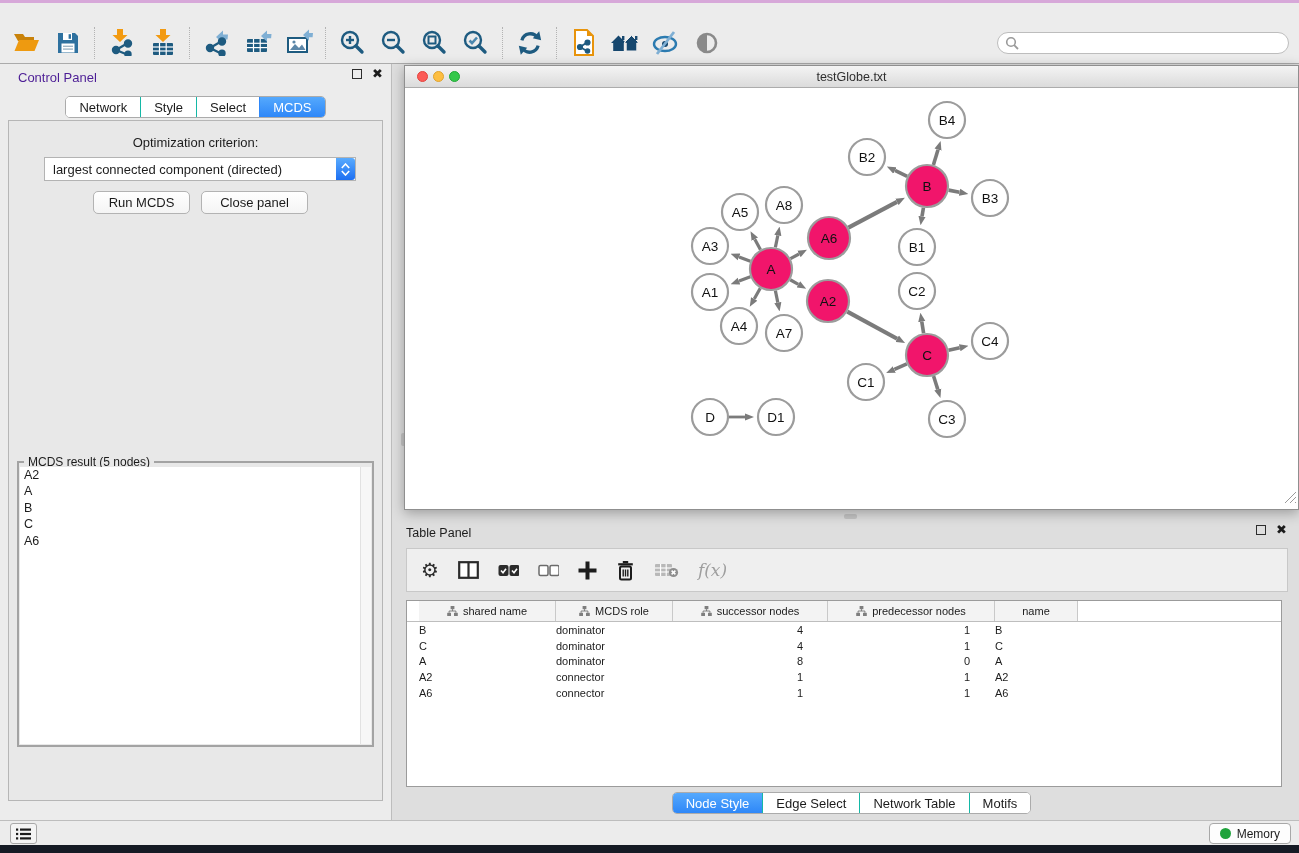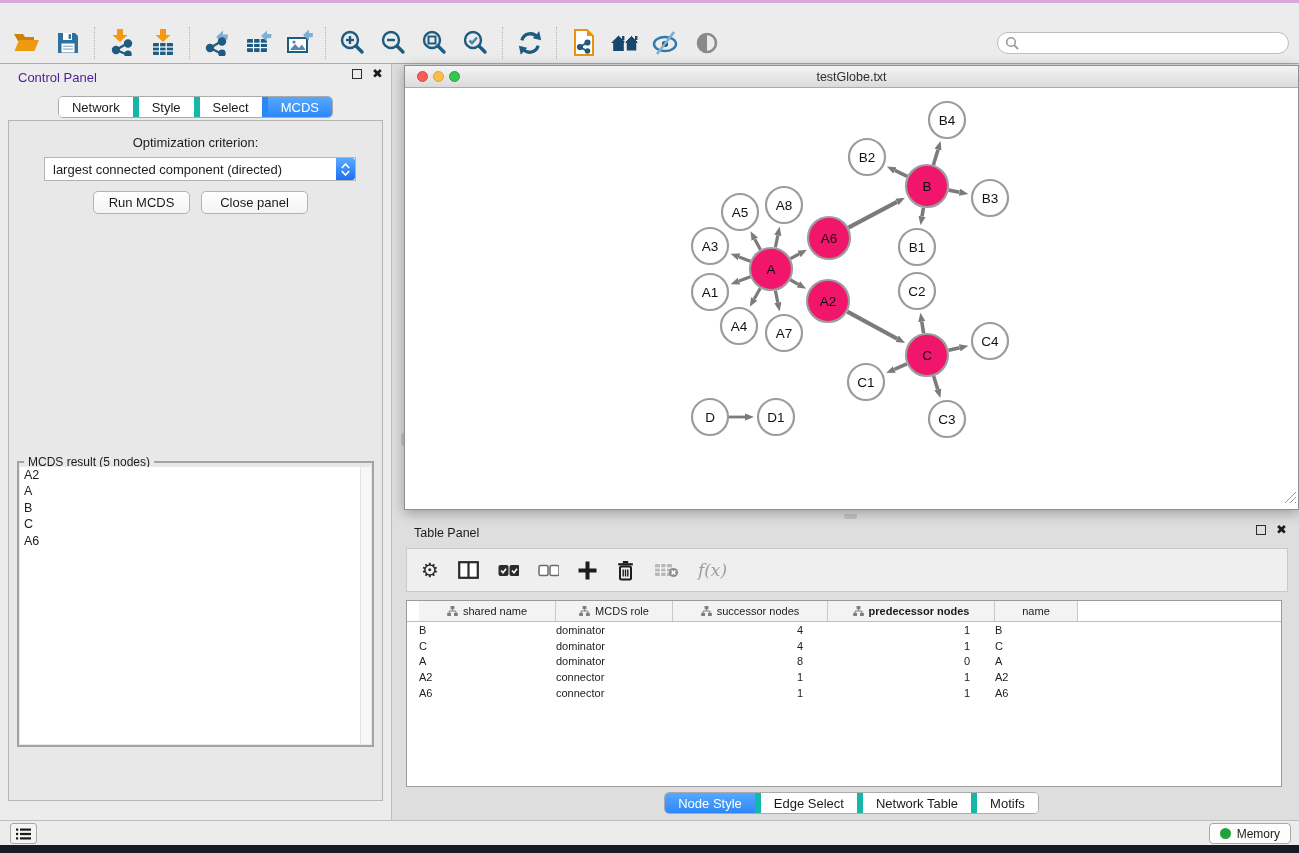--- a/index.html
+++ b/index.html
@@ -26,21 +26,21 @@
   
   .control-panel{position:absolute;left:0;top:64px;width:392px;height:756px;background:#ECECEC;
     border-right:1px solid #BDBDBD;}
   .cp-header{position:absolute;left:0;top:0;width:100%;height:26px;display:flex;align-items:center;}
   .cp-header .ptitle{margin-left:18px;font-size:13px;color:#4c1d95;}
   .panel-icons{position:absolute;right:8px;top:5px;display:flex;gap:10px;align-items:center;}
   .float-ico{width:10px;height:10px;border:1.6px solid #2d2d2d;background:transparent;}
   .close-ico{font-size:13px;font-weight:bold;color:#1b1b1b;line-height:10px;}
   .seg-tabs{display:flex;height:22px;border:1px solid #ABABAB;border-radius:5px;background:#fff;overflow:hidden;}
   .seg-tab{padding:0 13px;display:flex;align-items:center;font-size:13px;color:#1b1b1b;
-    border-left:6px solid #14b8a6;background:#fff;}
+    border-left:1px solid #14b8a6;background:#fff;}
   .seg-tab:first-child{border-left:none;}
   .seg-tab.active{background:linear-gradient(#55A9FD,#2E87F8);color:#fff;border-left-color:#2E87F8;}
   .cp-tabs-row{position:absolute;left:0;top:32px;width:100%;display:flex;justify-content:center;}
   .cp-body{position:absolute;left:8px;top:56px;width:375px;height:681px;background:#E8E8E8;
     border:1px solid #B6B6B6;}
   .opt-label{position:absolute;left:0;top:14px;width:100%;text-align:center;font-size:13px;}
   .combo{position:absolute;left:35px;top:36px;width:312px;height:24px;background:#fff;
     border:1px solid #B3B3B3;border-radius:0;display:flex;align-items:center;}
   .combo .cvalue{flex:1;font-size:13px;padding-left:8px;white-space:nowrap;overflow:hidden;}
   .combo .stepper{width:19px;height:100%;border-radius:0 3px 3px 0;
@@ -66,21 +66,21 @@
   .net-titlebar .lights{padding-left:12px;gap:5px;}
   .net-titlebar .light{width:11px;height:11px;}
   .net-titlebar .wtitle{position:absolute;left:0;right:0;text-align:center;font-size:12.5px;color:#2e2e2e;}
   .net-canvas{position:absolute;left:0;top:22px;right:0;bottom:0;background:#fff;overflow:hidden;}
   .grip{position:absolute;right:1px;bottom:1px;}
   .sliver-v{position:absolute;left:9px;top:369px;width:5px;height:13px;background:#C4C4C4;border-radius:2px;}
   .sliver-h{position:absolute;left:452px;top:450px;width:13px;height:5px;background:#C4C4C4;border-radius:2px;}
   
   .table-panel{position:absolute;left:12px;top:456px;width:895px;height:300px;}
   .tp-header{position:absolute;left:0;top:0;width:100%;height:26px;display:flex;align-items:center;}
-  .tp-header .ptitle{margin-left:10px;font-size:12.5px;}
+  .tp-header .ptitle{margin-left:2px;font-size:12.5px;}
   .tp-toolbar{position:absolute;left:2px;top:28px;width:882px;height:44px;background:#EFEFEF;
     border:1px solid #C8C8C8;display:flex;align-items:center;gap:19px;padding-left:14px;}
   .tp-ico{display:flex;align-items:center;justify-content:center;}
   .fx-label{font-family:"DejaVu Serif",serif;font-style:italic;font-size:17px;color:#9E9E9E;}
   .tp-table{position:absolute;left:2px;top:80px;width:876px;height:187px;background:#fff;
     border:1px solid #9B9B9B;overflow:hidden;}
   .thead{display:flex;height:21px;border-bottom:1px solid #BEBEBE;font-size:11px;}
   .th{background:#F3F3F3;border-right:1px solid #C9C9C9;display:flex;align-items:center;
     justify-content:center;gap:5px;color:#1b1b1b;}
   .trow{display:flex;height:15.7px;font-size:11px;align-items:center;}
@@ -528,21 +528,21 @@
             </div>
             <div class="th" style="width: 155px;">
               <svg width="11" height="10" viewBox="0 0 11 10">
                 <rect x="3.6" y="0" width="3.8" height="3.2" fill="#7E7E7E"></rect>
                 <path d="M5.5 3.2 V5 M2.1 6.8 V5 H8.9 V6.8" stroke="#7E7E7E" stroke-width="1" fill="none"></path>
                 <rect x="0.2" y="6.8" width="3.8" height="3.2" fill="#7E7E7E"></rect>
                 <rect x="7" y="6.8" width="3.8" height="3.2" fill="#7E7E7E"></rect>
               </svg>
               <span>successor nodes</span>
             </div>
-            <div class="th" style="width: 167px; font-weight: bold;">
+            <div class="th" style="width: 167px;">
               <svg width="11" height="10" viewBox="0 0 11 10">
                 <rect x="3.6" y="0" width="3.8" height="3.2" fill="#7E7E7E"></rect>
                 <path d="M5.5 3.2 V5 M2.1 6.8 V5 H8.9 V6.8" stroke="#7E7E7E" stroke-width="1" fill="none"></path>
                 <rect x="0.2" y="6.8" width="3.8" height="3.2" fill="#7E7E7E"></rect>
                 <rect x="7" y="6.8" width="3.8" height="3.2" fill="#7E7E7E"></rect>
               </svg>
               <span>predecessor nodes</span>
             </div>
             <div class="th" style="width: 83px;">
               <span>name</span>

